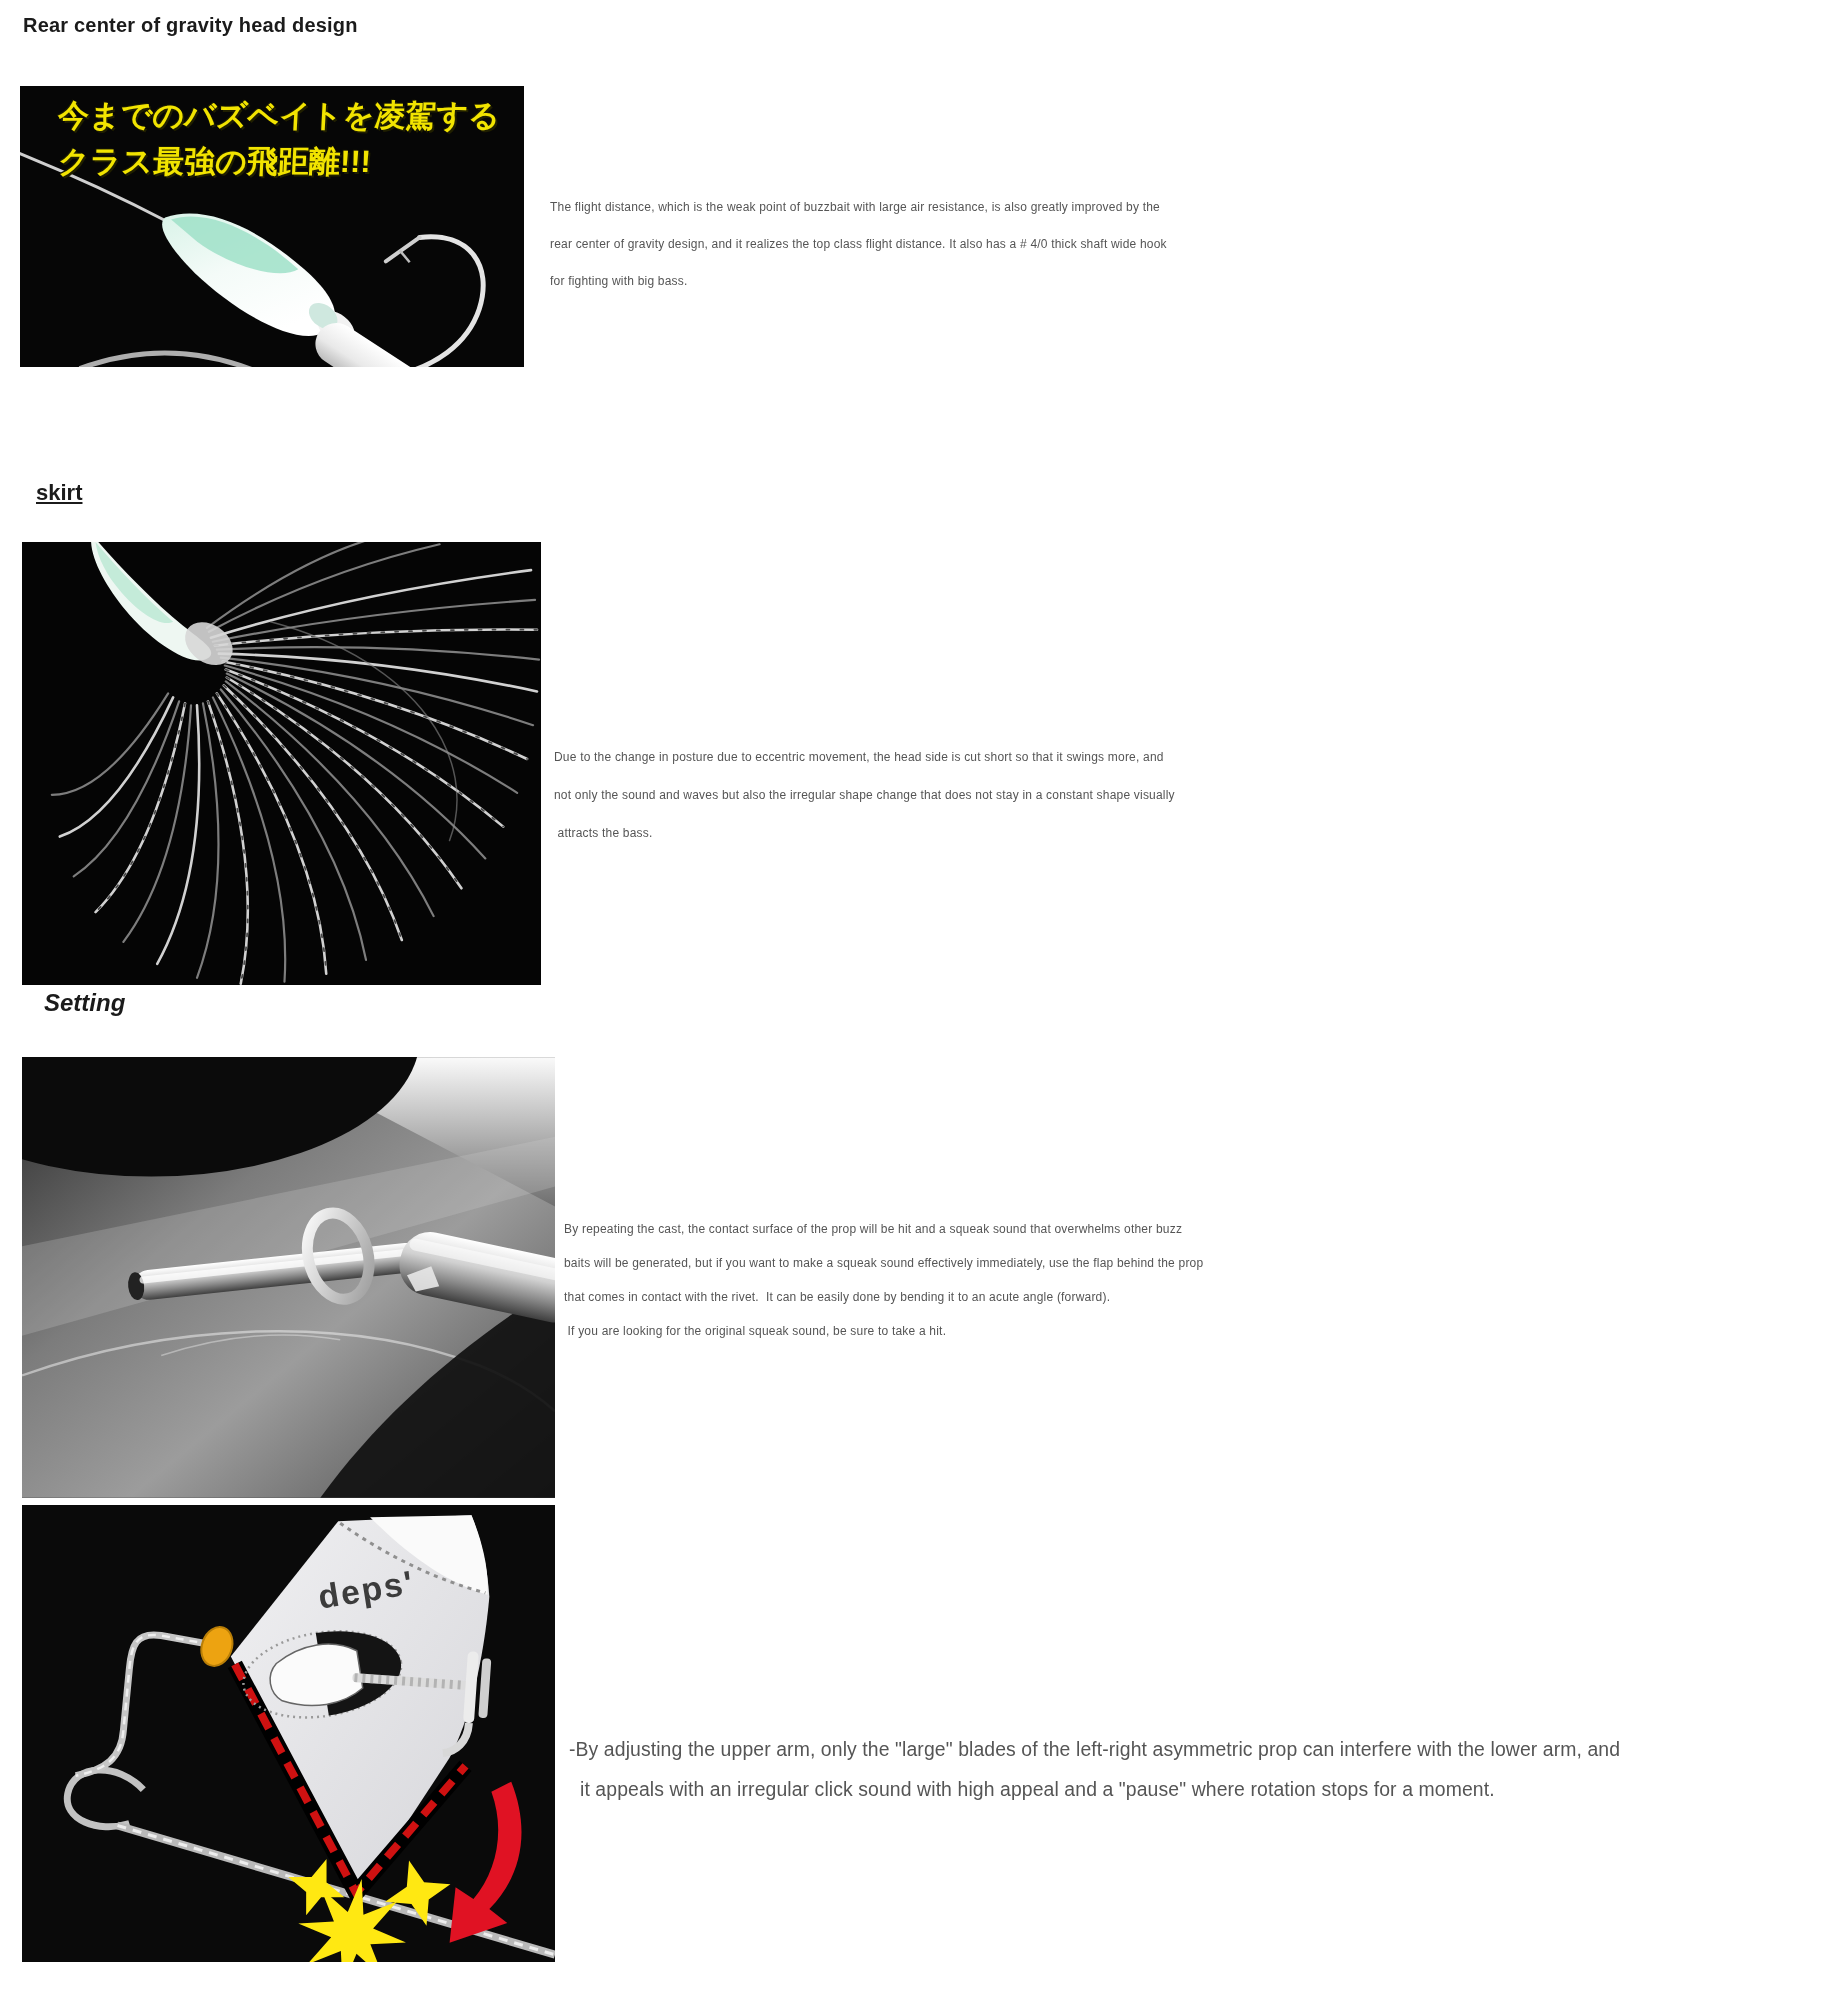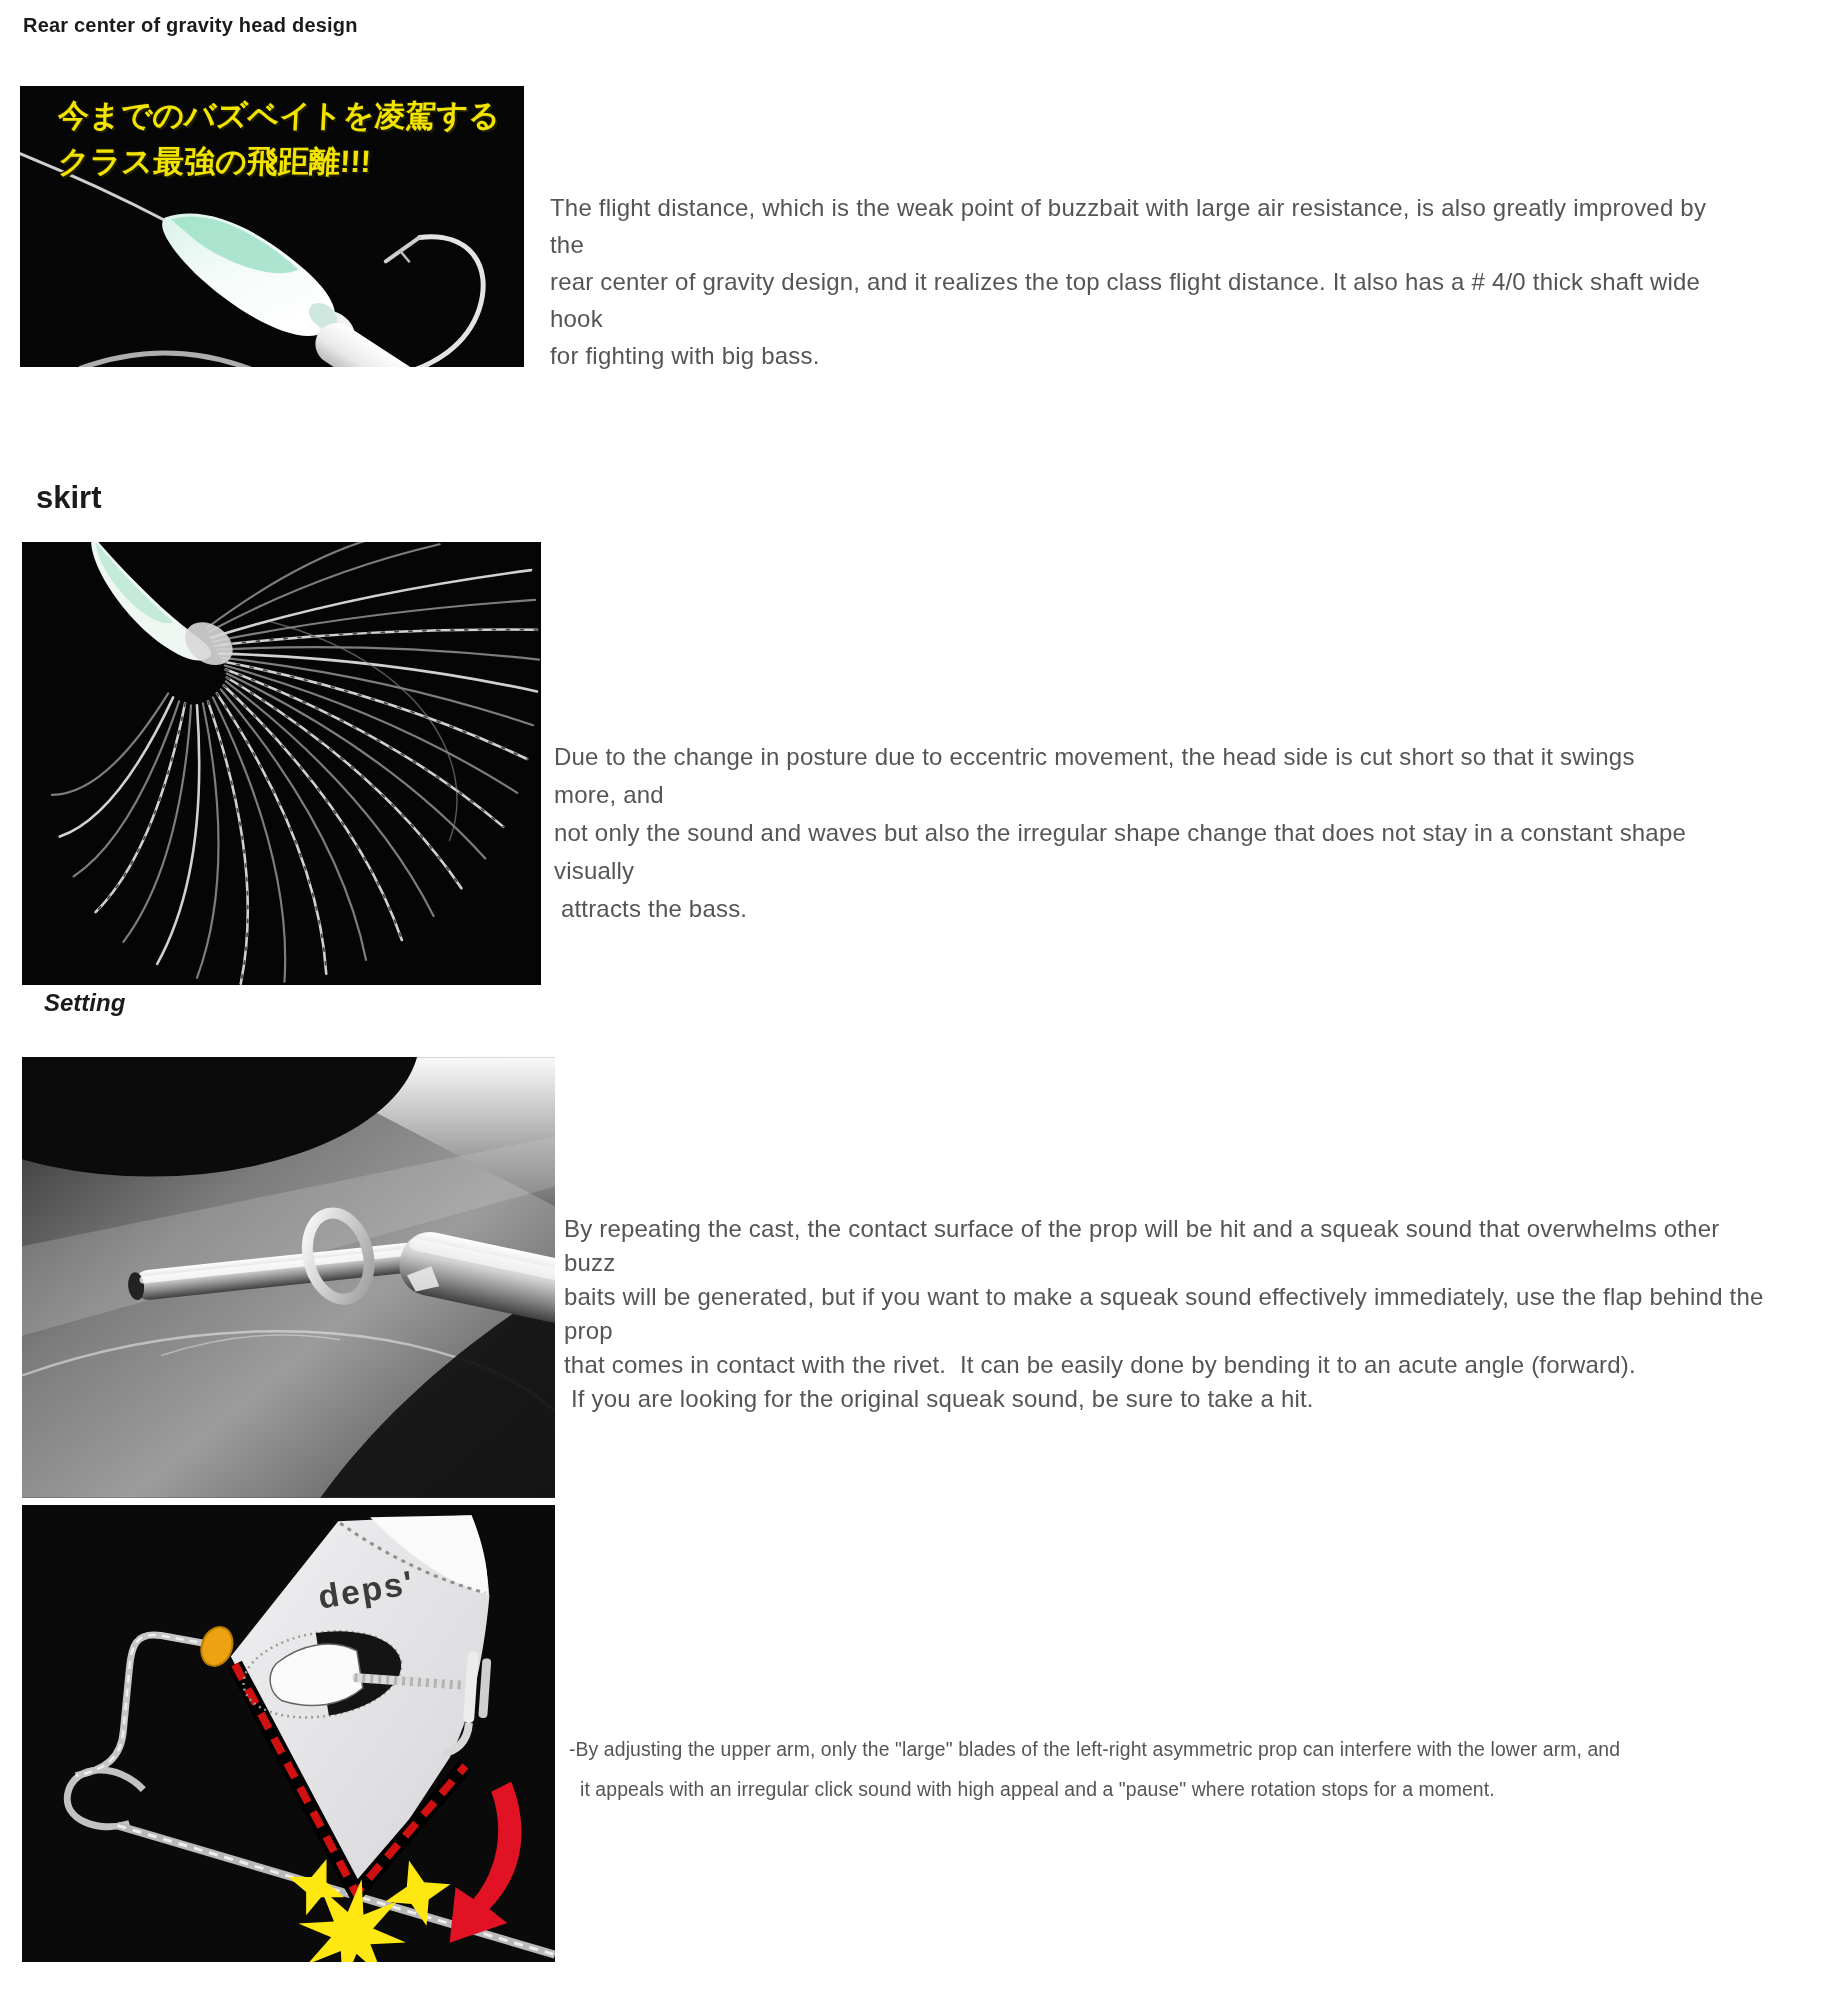--- a/index.html
+++ b/index.html
@@ -6,30 +6,30 @@
   body{
     width:1847px;height:1990px;position:relative;overflow:hidden;
     background:#ffffff;
     font-family:"Liberation Sans","DejaVu Sans",sans-serif;
   }
   .heading{
     position:absolute;margin:0;color:#1b1b1b;font-weight:bold;
     font-family:"Liberation Sans","DejaVu Sans",sans-serif;
   }
   .h1{left:23px;top:14px;font-size:20px;letter-spacing:0.2px;}
-  .h2{left:36px;top:480px;font-size:31px;}
+  .h2{left:36px;top:480px;font-size:22px;text-decoration:underline;}
   .h3{left:44px;top:989px;font-size:24px;font-style:italic;}
   .fig{position:absolute;margin:0;padding:0;overflow:hidden;background:#060606;}
   .fig svg{display:block;width:100%;height:100%;}
   .fig1{left:20px;top:86px;width:504px;height:281px;}
   .fig2{left:22px;top:542px;width:519px;height:443px;background:#050505;}
   .fig3{left:22px;top:1057px;width:533px;height:441px;background:#303030;}
   .fig4{left:22px;top:1505px;width:533px;height:457px;background:#0a0a0a;}
   .para{
-    position:absolute;margin:0;color:#555555;font-size:24px;letter-spacing:0.2px;
+    position:absolute;margin:0;color:#555555;font-size:12px;letter-spacing:0.2px;
     white-space:pre-wrap;
   }
   .p1{left:550px;top:189px;width:1174px;line-height:37px;}
   .p2{left:554px;top:738px;width:1134px;line-height:38px;}
   .p3{left:564px;top:1212px;width:1204px;line-height:34px;}
   .notes{left:569px;top:1662px;width:1278px;font-size:19.4px;letter-spacing:0.1px;}
   .note1{line-height:33px;white-space:pre-wrap;}
   .note2{line-height:40px;margin-top:21px;white-space:pre-wrap;}
   .jp{
     position:absolute;font-weight:bold;color:#f2e400;font-size:31px;line-height:40px;

